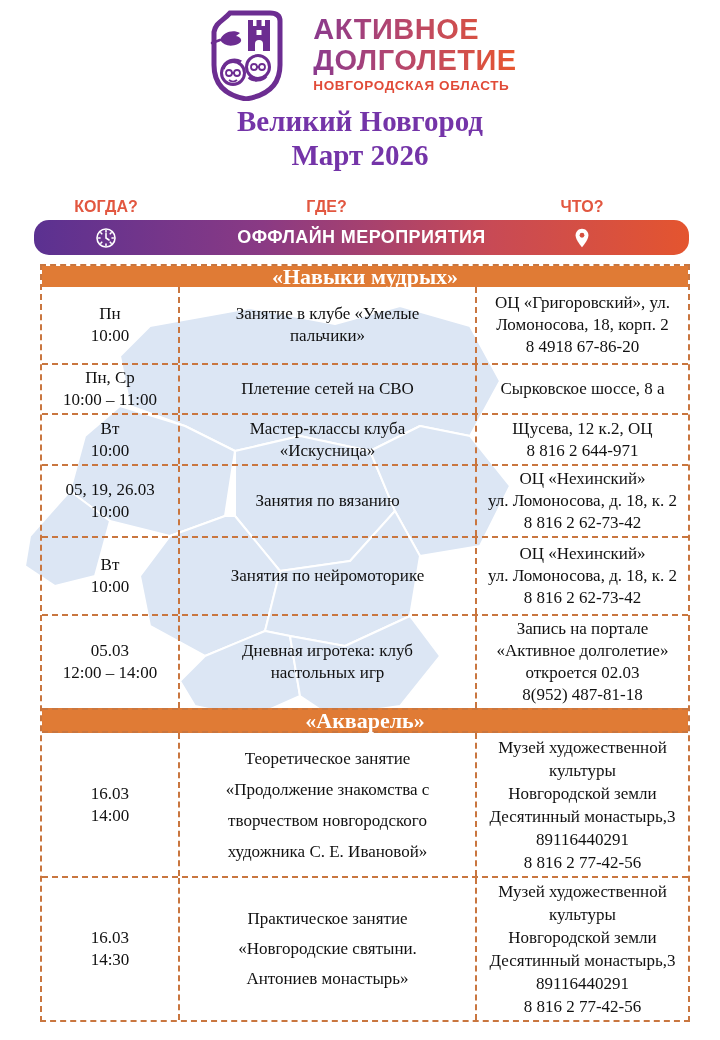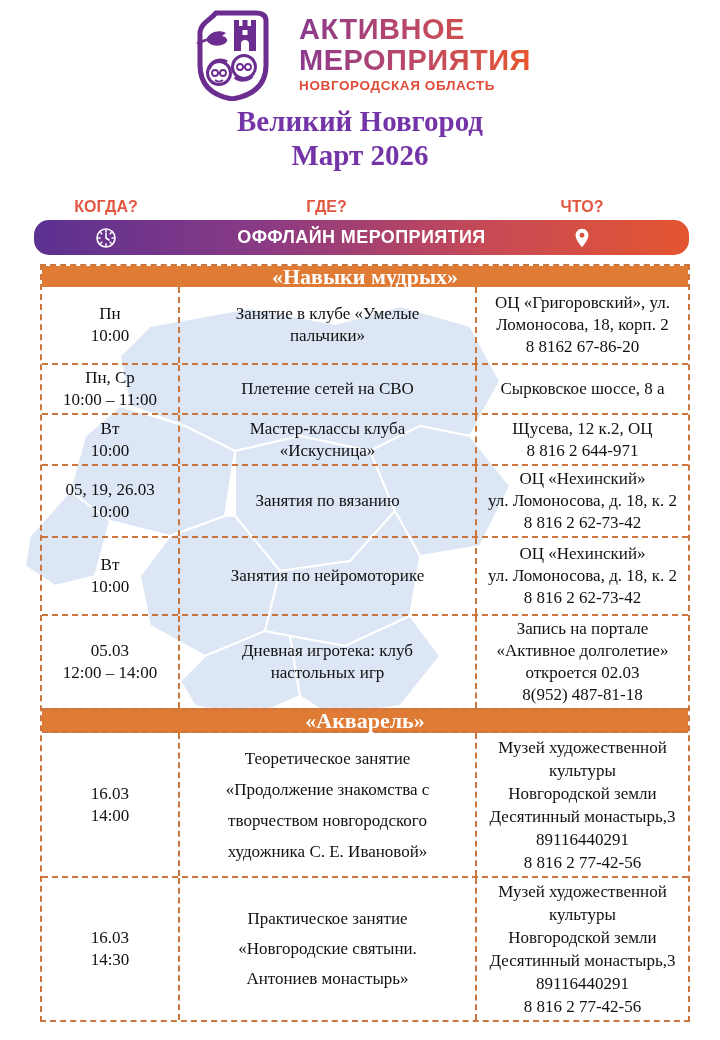--- a/index.html
+++ b/index.html
@@ -103,21 +103,21 @@
         <circle cx="34" cy="66" r="3"></circle>
         <path d="M29 66 h2"></path>
       <circle cx="51" cy="60" r="3"></circle>
         <circle cx="59" cy="60" r="3"></circle>
         <path d="M54 60 h2"></path>
       <path d="M26 73 c2.5 2 5.5 2 8 0"></path>
     </g>
   </svg>
   <div class="brand-text">
     <span class="brand-line">АКТИВНОЕ</span>
-    <span class="brand-line">МЕРОПРИЯТИЯ</span>
+    <span class="brand-line">ДОЛГОЛЕТИЕ</span>
     <span class="brand-sub">НОВГОРОДСКАЯ ОБЛАСТЬ</span>
   </div>
 </div>
 
 <div class="page-title">
   <div>Великий Новгород</div>
   <div>Март 2026</div>
 </div>
 
 <div class="labels">
@@ -147,21 +147,21 @@
 
   <div class="section-bar">«Навыки мудрых»</div>
 
   <div class="trow r1 first">
     <div class="cell when">Пн
 10:00</div>
     <div class="cell what">Занятие в клубе «Умелые
 пальчики»</div>
     <div class="cell where">ОЦ «Григоровский», ул.
 Ломоносова, 18, корп. 2
-8 8162 67-86-20</div>
+8 4918 67-86-20</div>
   </div>
   <div class="trow r2">
     <div class="cell when">Пн, Ср
 10:00 – 11:00</div>
     <div class="cell what">Плетение сетей на СВО</div>
     <div class="cell where">Сырковское шоссе, 8 а</div>
   </div>
   <div class="trow r3">
     <div class="cell when">Вт
 10:00</div>

